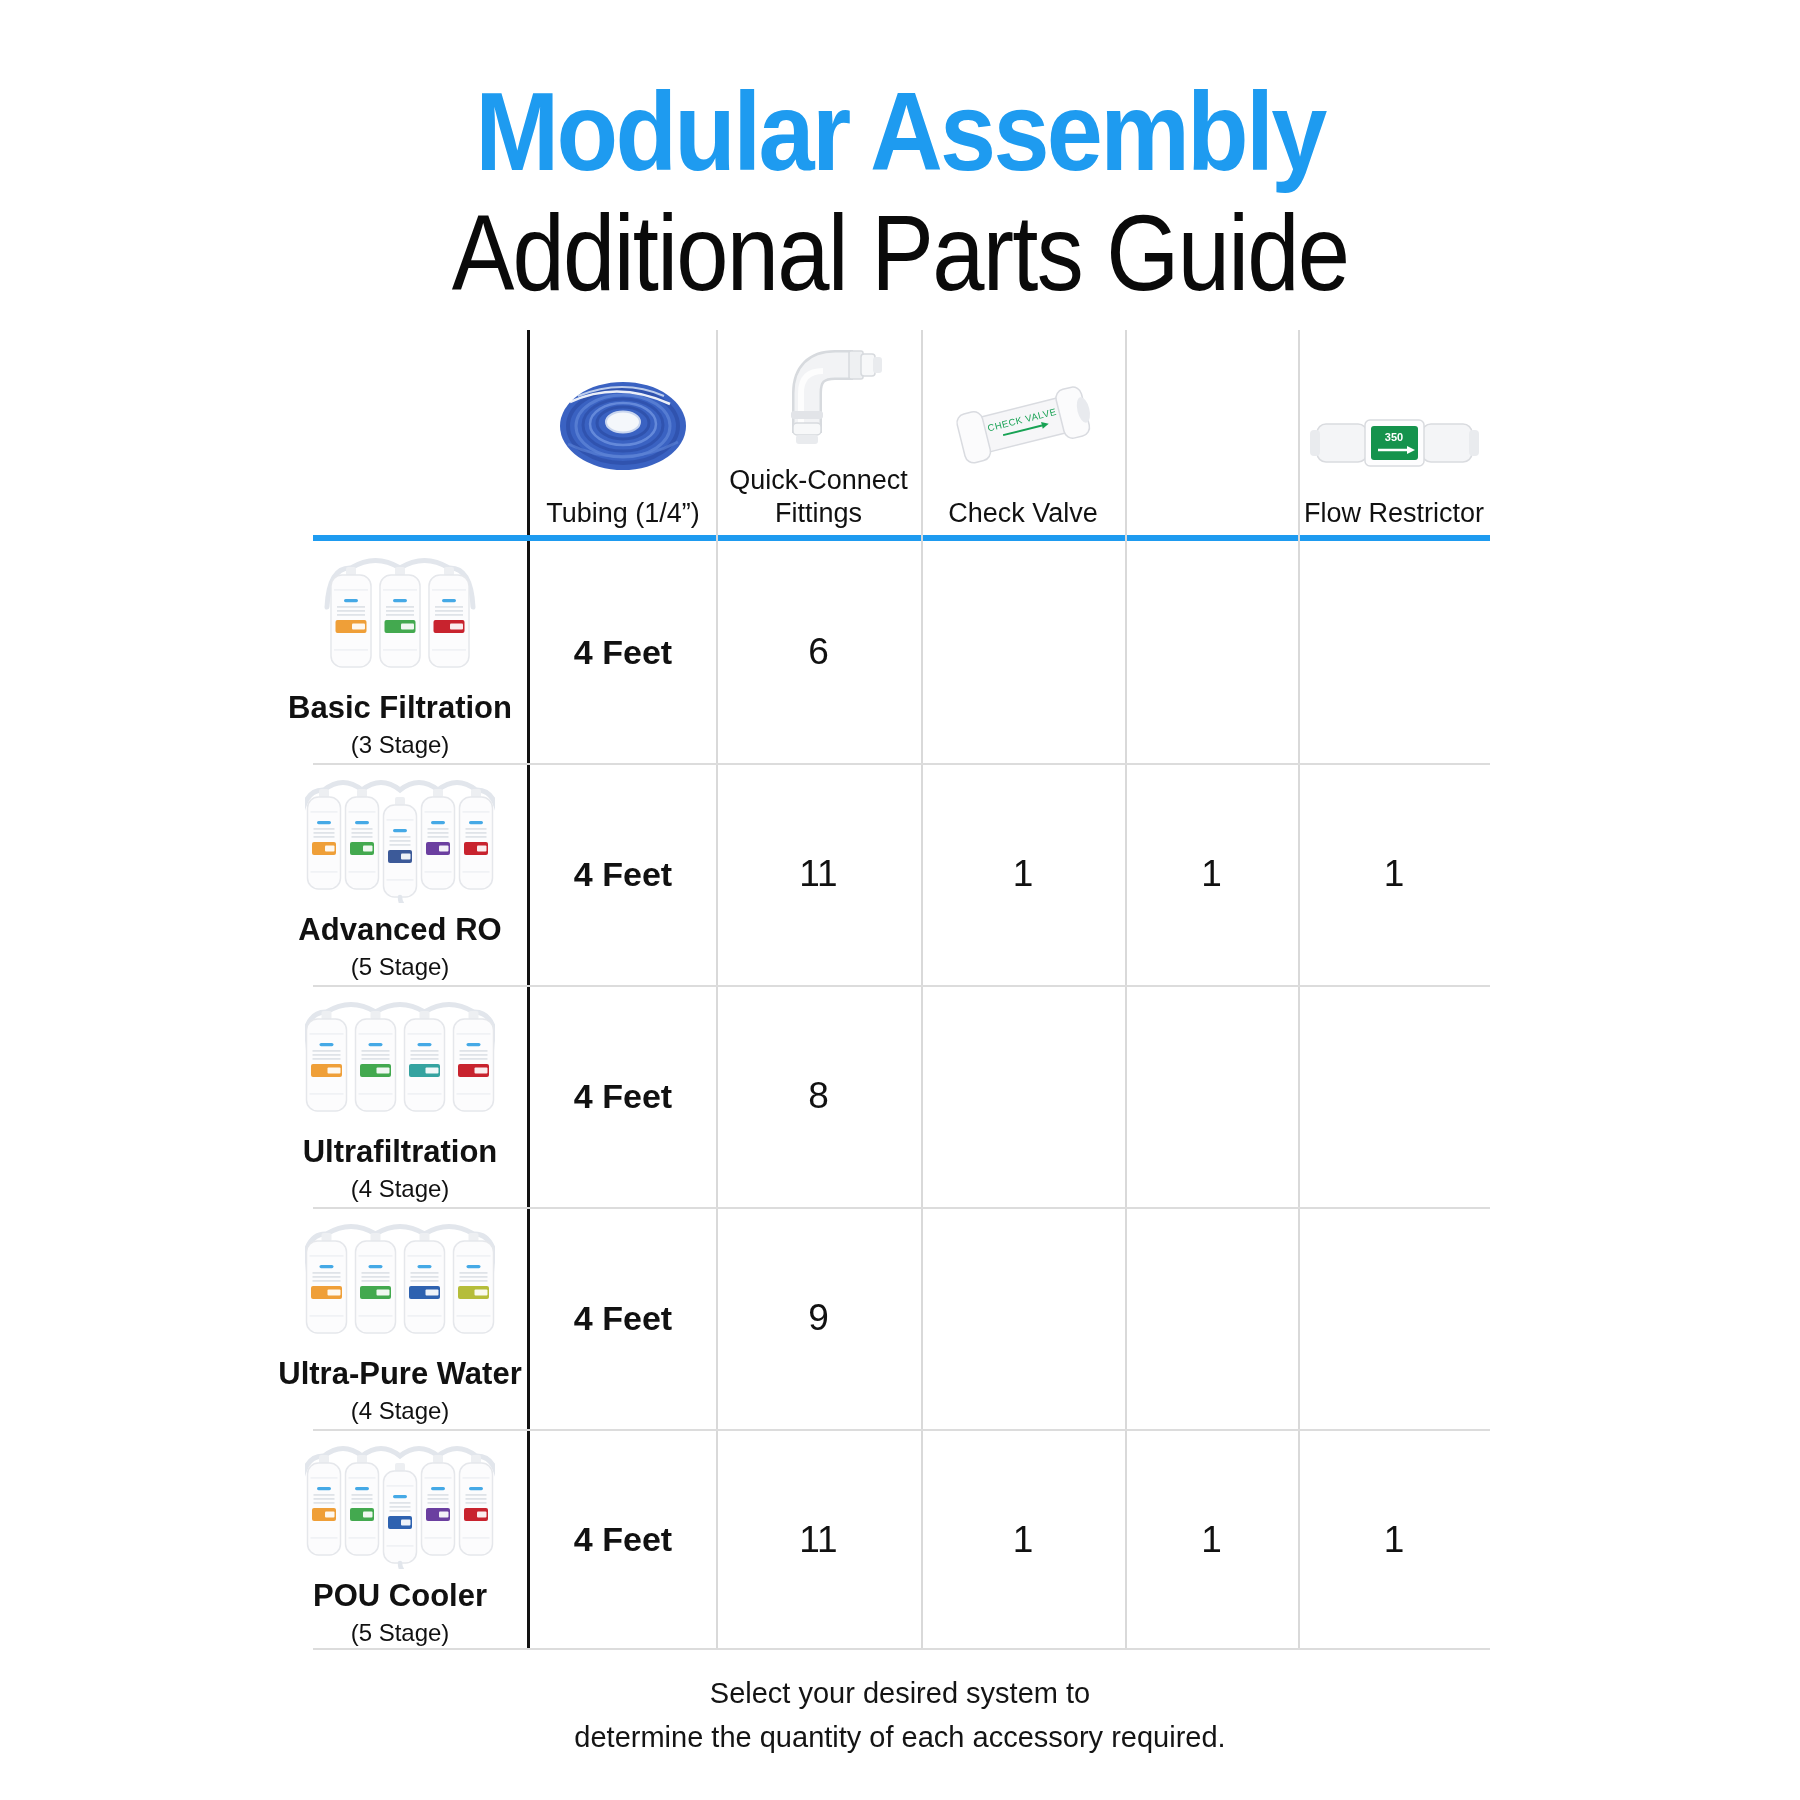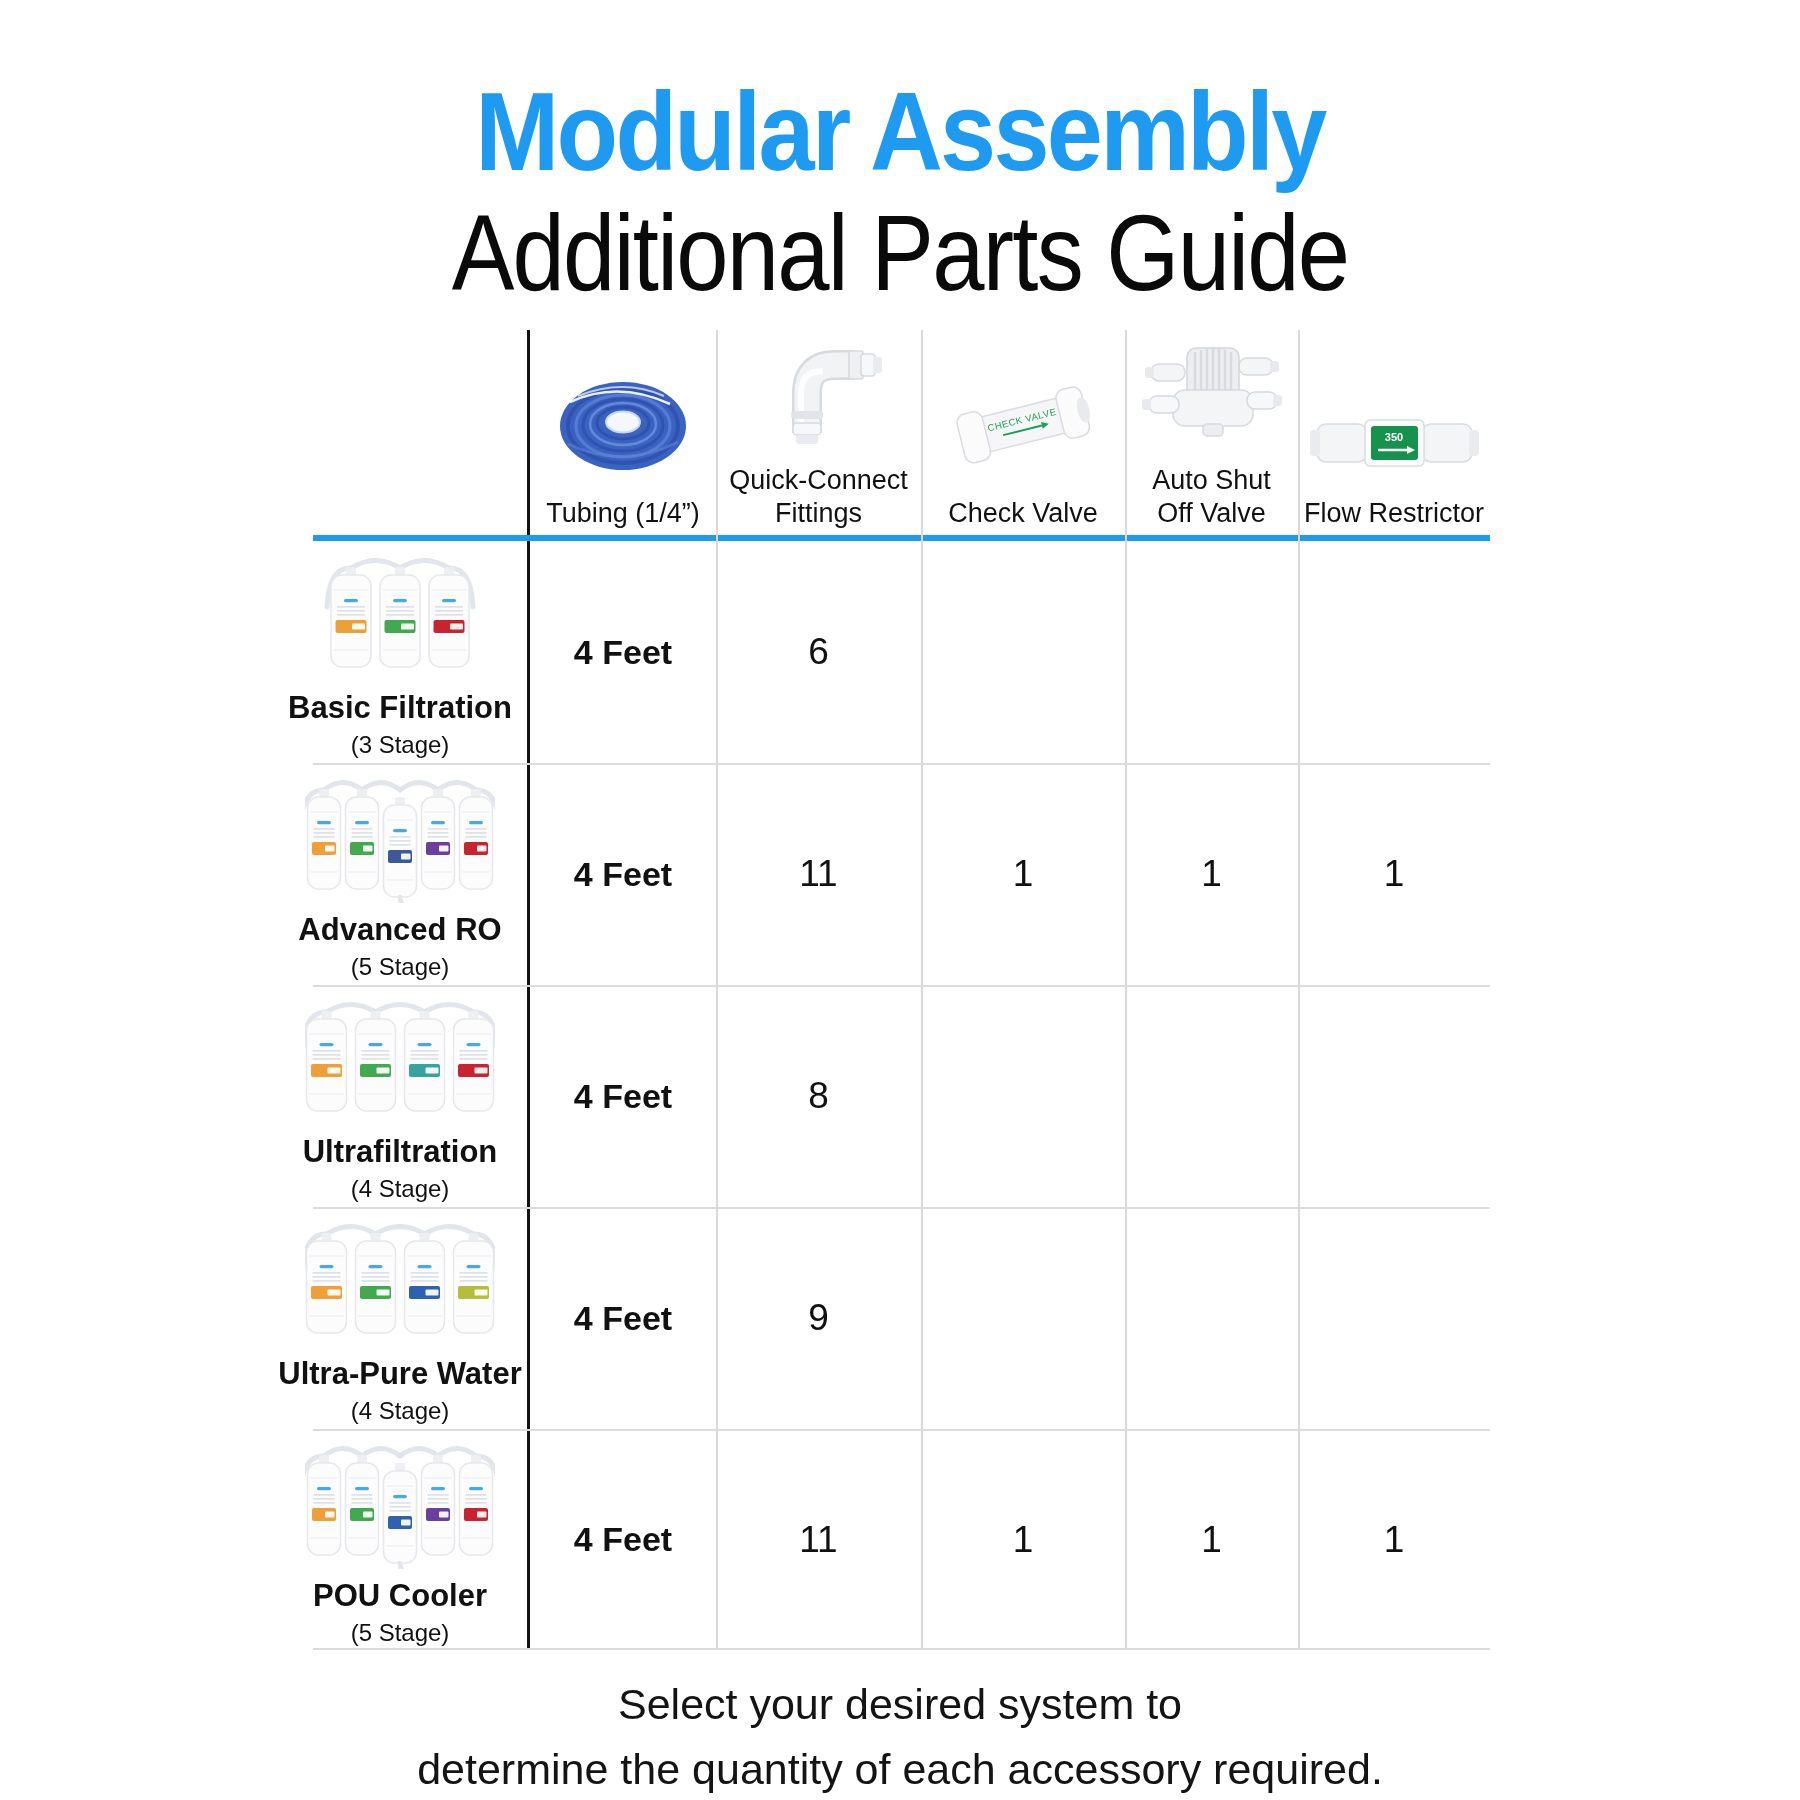--- a/index.html
+++ b/index.html
@@ -25,21 +25,21 @@
   .hicon{margin-bottom:14px;}
   .hlabel{font-size:27px;font-weight:400;text-align:center;line-height:1.2;white-space:pre-line;}
   .rcell{display:flex;flex-direction:column;justify-content:space-between;align-items:center;
          padding-bottom:10px;}
   .sysimg{margin-bottom:6px;}
   .rname{font-size:31px;font-weight:700;line-height:1.1;text-align:center;}
   .rstage{font-size:24px;font-weight:400;margin-top:6px;text-align:center;}
   .vcell{display:flex;align-items:center;justify-content:center;font-size:37px;font-weight:400;}
   .feet{font-size:34px;font-weight:700;}
   .footer{position:absolute;left:0;top:1672px;width:100%;text-align:center;
-          font-size:43px;font-weight:400;color:#141414;line-height:1.5;}
+          font-size:29px;font-weight:400;color:#141414;line-height:1.5;}
   svg text{font-family:"Liberation Sans",sans-serif;}
 </style>
 </head>
 <body>
 
 <div class="page">
 
   <div class="title" style="color: rgb(30, 155, 240);">Modular Assembly</div>
   <div class="subtitle">Additional Parts Guide</div>
 
@@ -91,40 +91,20 @@
             <ellipse cx="144" cy="56" rx="6" ry="13" fill="#e8eaee"></ellipse>
             <text x="82" y="54" text-anchor="middle" font-size="9.5" fill="#18a254" letter-spacing="0.5">CHECK VALVE</text>
             <path d="M60 61 H 100" stroke="#18a254" stroke-width="2"></path>
             <polygon points="100,57.5 107,61 100,64.5" fill="#18a254"></polygon>
           </g>
         </svg>
       </div>
       <div class="hlabel">Check Valve</div>
     </div>
 
-    <div class="hcell" style="grid-column:5;grid-row:1">
-      <div class="hicon">
-        <svg viewBox="0 0 150 112" width="150" height="112">
-          <rect x="14" y="30" width="34" height="17" rx="8" fill="#f4f5f7" stroke="#d6d9dd" stroke-width="1.5"></rect>
-          <rect x="8" y="33" width="9" height="11" rx="3" fill="#e7e9ec"></rect>
-          <rect x="102" y="24" width="34" height="17" rx="8" fill="#f4f5f7" stroke="#d6d9dd" stroke-width="1.5"></rect>
-          <rect x="133" y="27" width="9" height="11" rx="3" fill="#e7e9ec"></rect>
-          <rect x="50" y="14" width="52" height="64" rx="9" fill="#eceef1" stroke="#d2d5da" stroke-width="1.5"></rect>
-          <path d="M58 18 V74 M64 16 V76 M70 15 V77 M76 15 V77 M82 15 V77 M88 16 V76 M94 18 V74" stroke="#d7dade" stroke-width="2.5" fill="none"></path>
-          <rect x="36" y="56" width="80" height="36" rx="12" fill="#f4f5f7" stroke="#d6d9dd" stroke-width="1.5"></rect>
-          <rect x="12" y="62" width="30" height="17" rx="8" fill="#f7f8f9" stroke="#d6d9dd" stroke-width="1.5"></rect>
-          <rect x="5" y="65" width="9" height="11" rx="3" fill="#e7e9ec"></rect>
-          <rect x="110" y="58" width="30" height="17" rx="8" fill="#f7f8f9" stroke="#d6d9dd" stroke-width="1.5"></rect>
-          <rect x="136" y="61" width="9" height="11" rx="3" fill="#e7e9ec"></rect>
-          <rect x="66" y="90" width="20" height="12" rx="4" fill="#eceef1" stroke="#d6d9dd" stroke-width="1.5"></rect>
-        </svg>
-      </div>
-      <div class="hlabel">Auto Shut
-Off Valve</div>
-    </div>
 
     <div class="hcell" style="grid-column:6;grid-row:1">
       <div class="hicon">
         <svg viewBox="0 0 175 72" width="175" height="72">
           <rect x="10" y="17" width="50" height="38" rx="9" fill="#f4f5f7" stroke="#d9dbdf" stroke-width="1.5"></rect>
           <rect x="3" y="23" width="10" height="26" rx="4" fill="#e9ebee"></rect>
           <rect x="115" y="17" width="50" height="38" rx="9" fill="#f4f5f7" stroke="#d9dbdf" stroke-width="1.5"></rect>
           <rect x="162" y="23" width="10" height="26" rx="4" fill="#e9ebee"></rect>
           <rect x="58" y="13" width="59" height="46" rx="5" fill="#fdfdfe" stroke="#d9dbdf" stroke-width="1.5"></rect>
           <rect x="64" y="19" width="47" height="34" rx="3" fill="#15934d"></rect>

